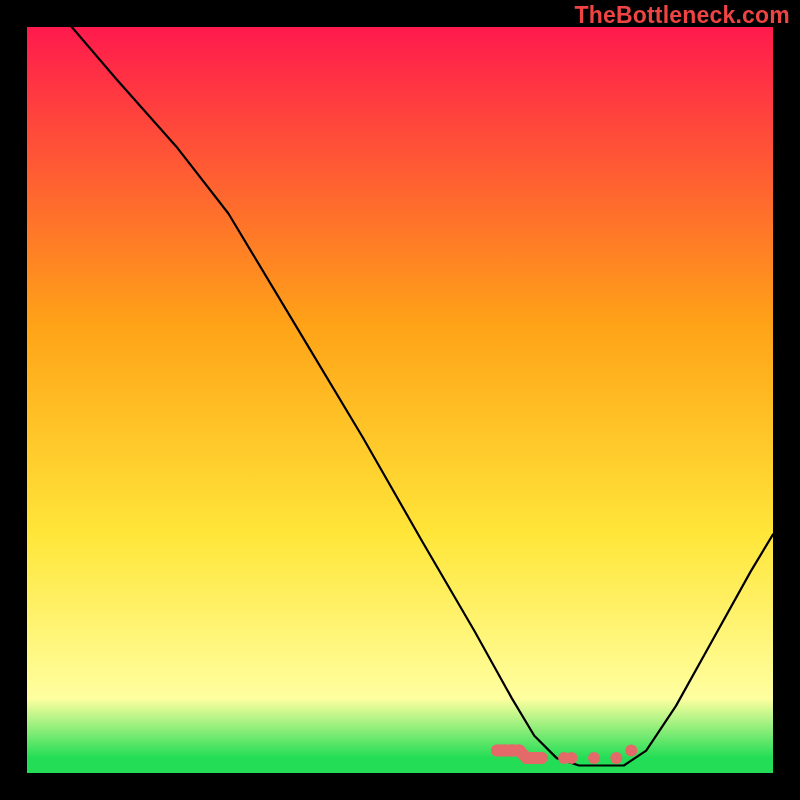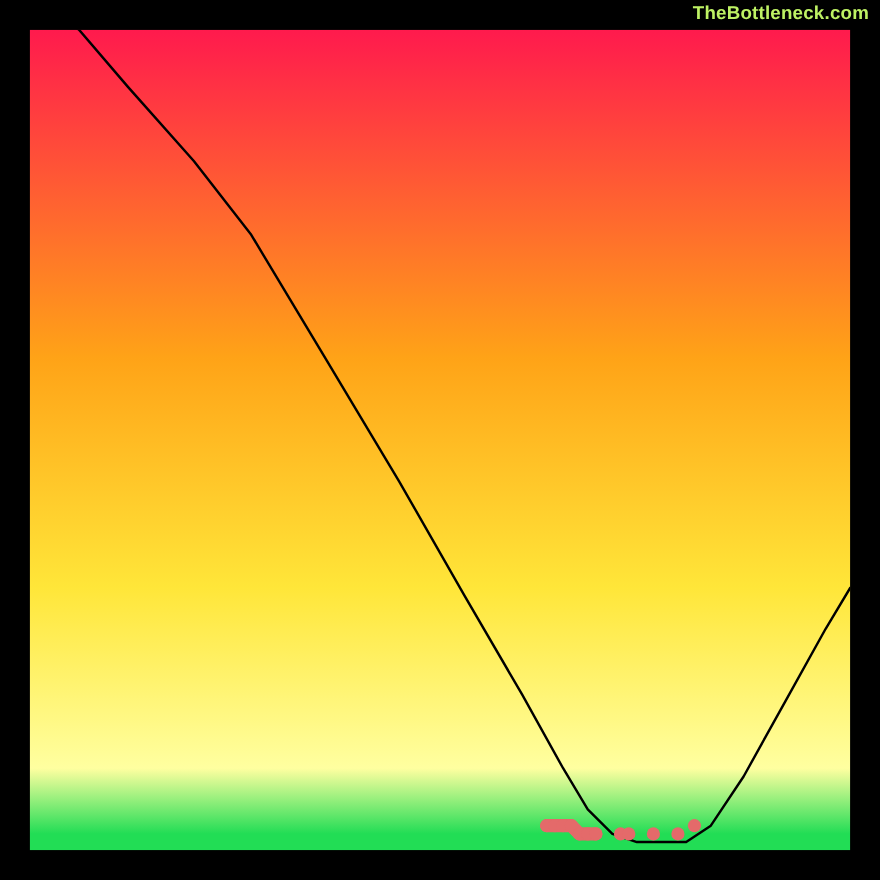--- a/index.html
+++ b/index.html
@@ -14,22 +14,22 @@
   .frame {
     position: relative;
     width: 800px;
     height: 800px;
     background: #000;
   }
   .watermark {
     position: absolute;
     top: 2px;
     right: 10px;
-    color: #bef264;
-    font-size: 17px;
+    color: #ef4444;
+    font-size: 23px;
     font-weight: bold;
     letter-spacing: 0.2px;
     z-index: 50;
   }
   .plot-wrap {
     position: absolute;
     left: 27px;
     top: 27px;
     width: 746px;
     height: 746px;

